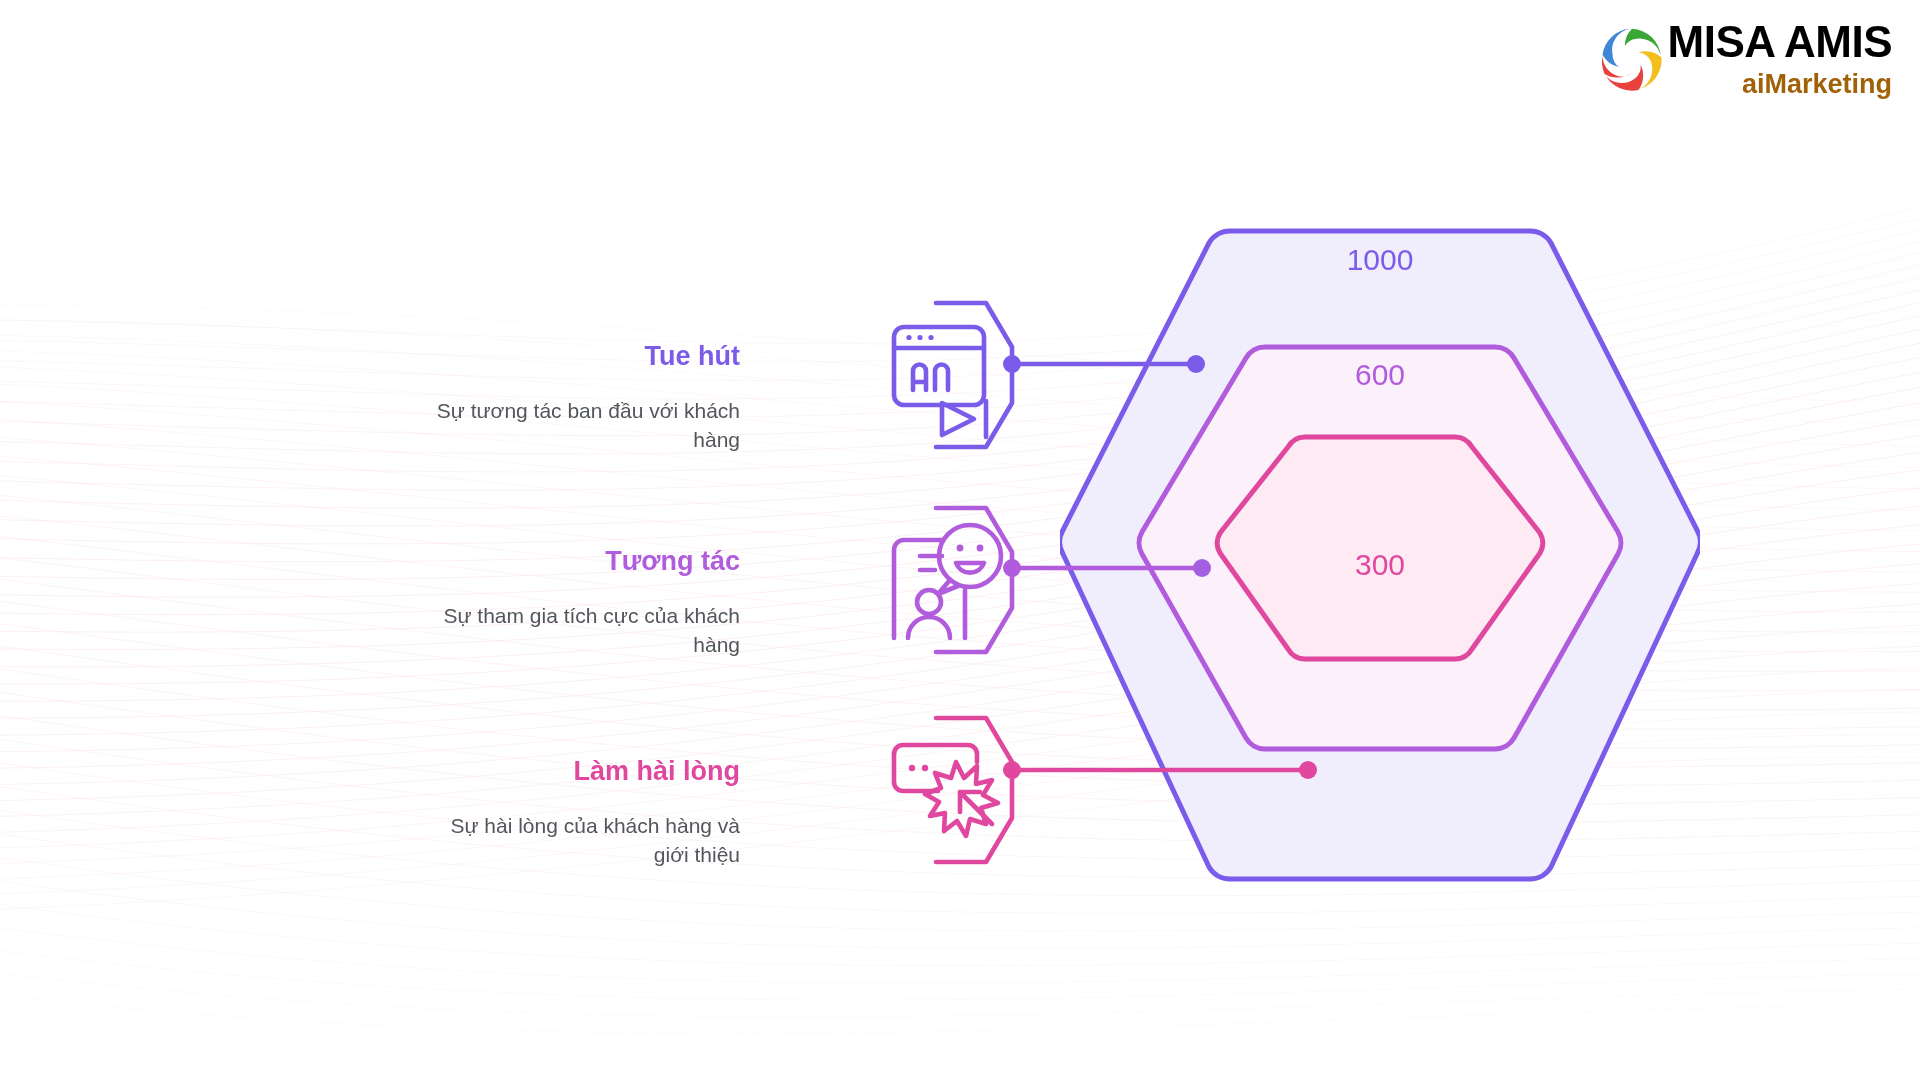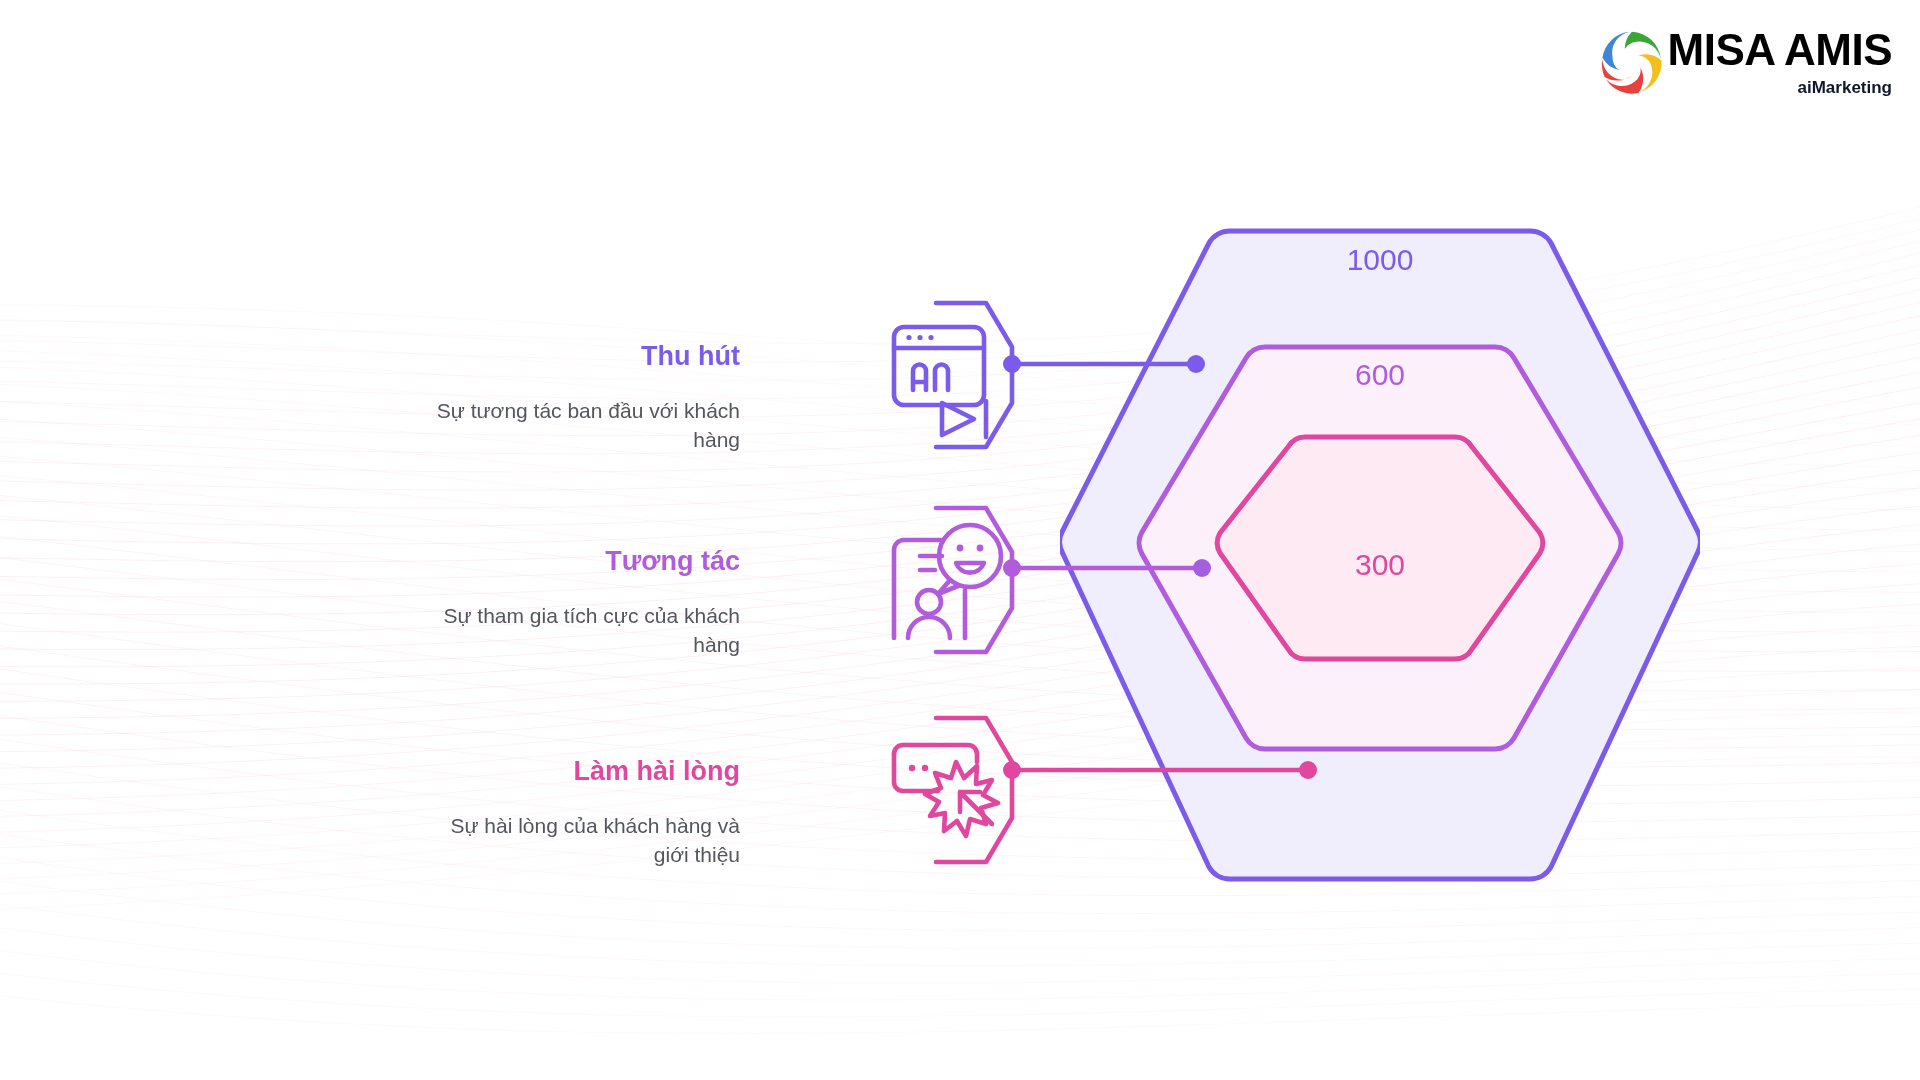--- a/index.html
+++ b/index.html
@@ -27,39 +27,39 @@
     left: 0; top: 0;
     width: 1920px; height: 1080px;
     pointer-events: none;
     z-index: 0;
   }
 
   
   #logo {
     position: absolute;
     right: 28px;
-    top: 26px;
+    top: 20px;
     display: flex;
     align-items: center;
     gap: 0;
     z-index: 5;
   }
   #logo-mark { width: 72px; height: 72px; flex: 0 0 auto; }
   #logo-text { display: flex; flex-direction: column; align-items: flex-end; line-height: 1; }
   #logo-title {
     font-size: 44px;
     font-weight: 700;
     letter-spacing: -0.5px;
     color: #000000;
     font-family: "Liberation Sans", sans-serif;
   }
   #logo-sub {
-    font-size: 17px;
+    font-size: 27px;
     font-weight: 700;
-    color: #0f172a;
+    color: #a16207;
     margin-top: 7px;
     font-family: "Liberation Sans", sans-serif;
   }
 
   
   #title-block {
     position: absolute;
     left: 72px;
     top: 430px;
     z-index: 4;
@@ -218,21 +218,21 @@
     </svg>
     <div id="logo-text">
       <div id="logo-title">MISA AMIS</div>
       <div id="logo-sub">aiMarketing</div>
     </div>
   </div>
 
 
   <div class="step" style="left:560px; top:340px; width:440px; height:130px;">
     <div class="step-text" style="right:260px; top:0;">
-      <div class="step-heading" style="color:#7b5cea;">Thu hút</div>
+      <div class="step-heading" style="color:#7b5cea;">Tue hút</div>
       <div class="step-desc">Sự tương tác ban đầu với khách hàng</div>
     </div>
     <svg class="step-icon" style="left:320px; top:-55px; width:150px; height:180px;" viewBox="0 0 150 180">
       <g fill="none" stroke="#7b5cea" stroke-width="4.6" stroke-linecap="round" stroke-linejoin="round">
 
         <path d="M56 18 H106 L132 62 V118 L106 162 H56"></path>
 
         <rect x="14" y="42" width="90" height="78" rx="10"></rect>
         <path d="M14 63 H104"></path>
 

